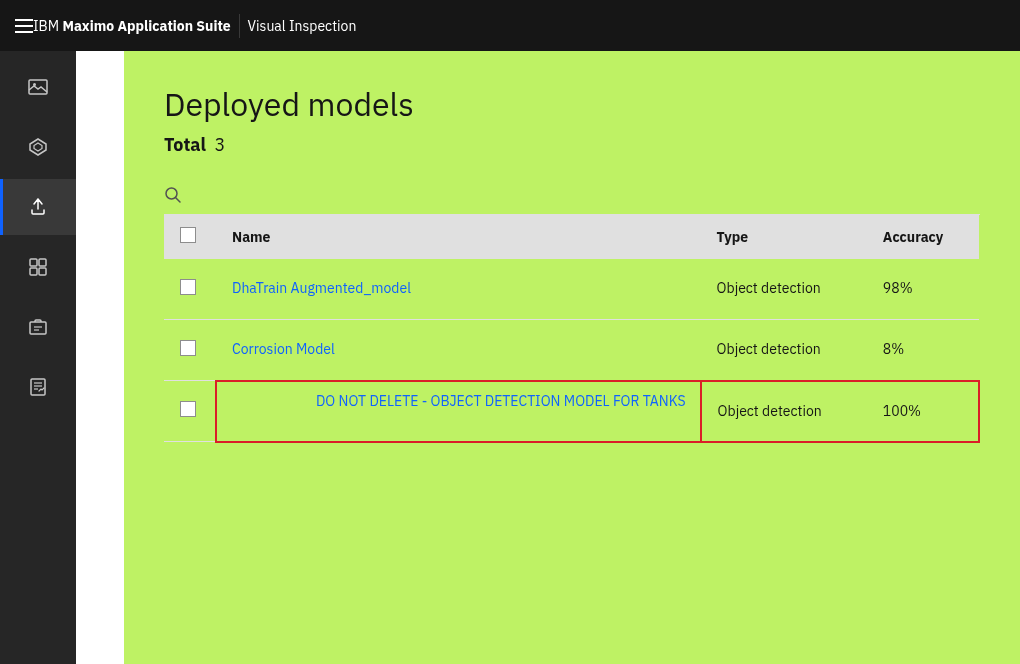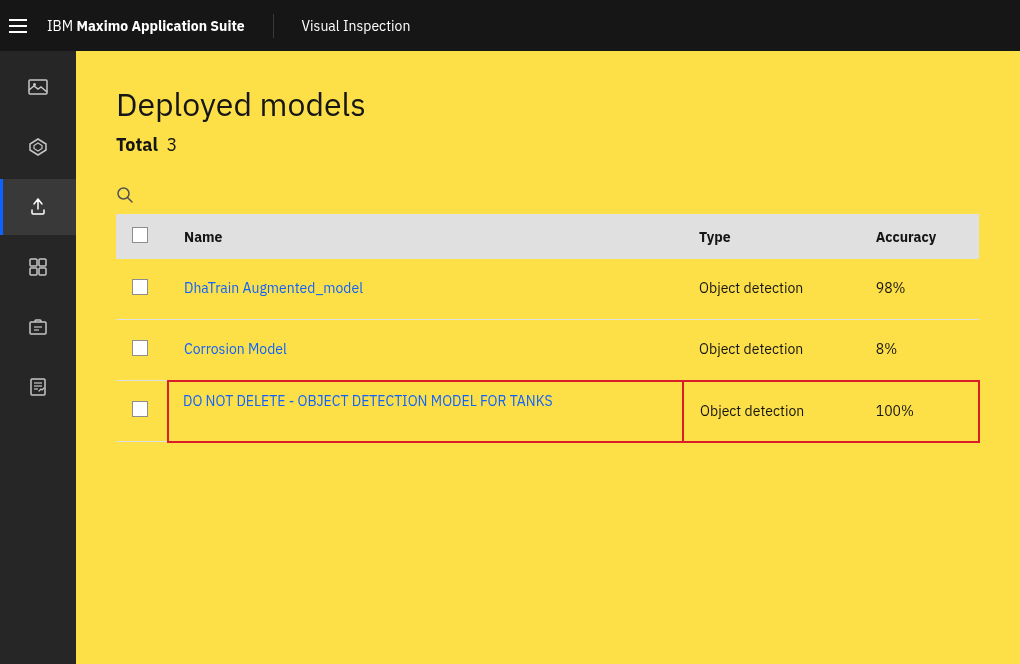--- a/index.html
+++ b/index.html
@@ -5,22 +5,21 @@
     * { box-sizing: border-box; margin: 0; padding: 0; }
     body { font-family: 'IBM Plex Sans', Arial, sans-serif; background: #fff; display: flex; flex-direction: column; height: 664px; width: 1020px; overflow: hidden; }
 
     
     .top-nav {
       background: #161616;
       color: #fff;
       height: 51px;
       display: flex;
       align-items: center;
-      padding: 0 9px;
-      gap: 20px;
+      padding: 0 15px;
       flex-shrink: 0;
     }
     .hamburger-icon {
       cursor: pointer;
       display: flex; flex-direction: column; gap: 4px;
     }
     .hamburger-icon span {
       display: block; width: 18px; height: 2px; background: #fff;
     }
     .nav-brand {
@@ -87,23 +86,24 @@
       width: 24px;
       height: 24px;
       display: flex;
       align-items: center;
       justify-content: center;
     }
 
     
     .main-content {
       flex: 1;
-      background: #fde047;
+      background: #bef264;
       overflow-y: auto;
       padding: 32px 40px 24px 40px;
+      margin-left: 48px;
     }
 
     .page-title {
       font-size: 32px;
       font-weight: 400;
       color: #161616;
       margin-bottom: 8px;
     }
 
     .total-line {
@@ -314,21 +314,21 @@
             <td>98%</td>
           </tr>
           <tr>
             <td><div class="checkbox"></div></td>
             <td><a class="model-link" href="#">Corrosion Model</a></td>
             <td>Object detection</td>
             <td>8%</td>
           </tr>
           <tr>
             <td><div class="checkbox"></div></td>
-            <td class="highlight-cell" style="border-left: 2px solid rgb(218, 30, 40); border-top: 2px solid rgb(218, 30, 40); border-bottom: 2px solid rgb(218, 30, 40); padding-left: 14px; padding-right: 14px;"><a class="model-link" href="#">DO NOT DELETE - OBJECT DETECTION MODEL FOR TANKS</a></td>
+            <td class="highlight-cell" style="border-left: 2px solid rgb(218, 30, 40); border-top: 2px solid rgb(218, 30, 40); border-bottom: 2px solid rgb(218, 30, 40); padding-left: 14px; padding-right: 14px; text-align: right;"><a class="model-link" href="#">DO NOT DELETE - OBJECT DETECTION MODEL FOR TANKS</a></td>
             <td style="border-top: 2px solid rgb(218, 30, 40); border-bottom: 2px solid rgb(218, 30, 40);">Object detection</td>
             <td style="border-top: 2px solid rgb(218, 30, 40); border-bottom: 2px solid rgb(218, 30, 40); border-right: 2px solid rgb(218, 30, 40);">100%</td>
           </tr>
         </tbody>
     </table>
 
   </main>
 </div>
 
 </body></html>

